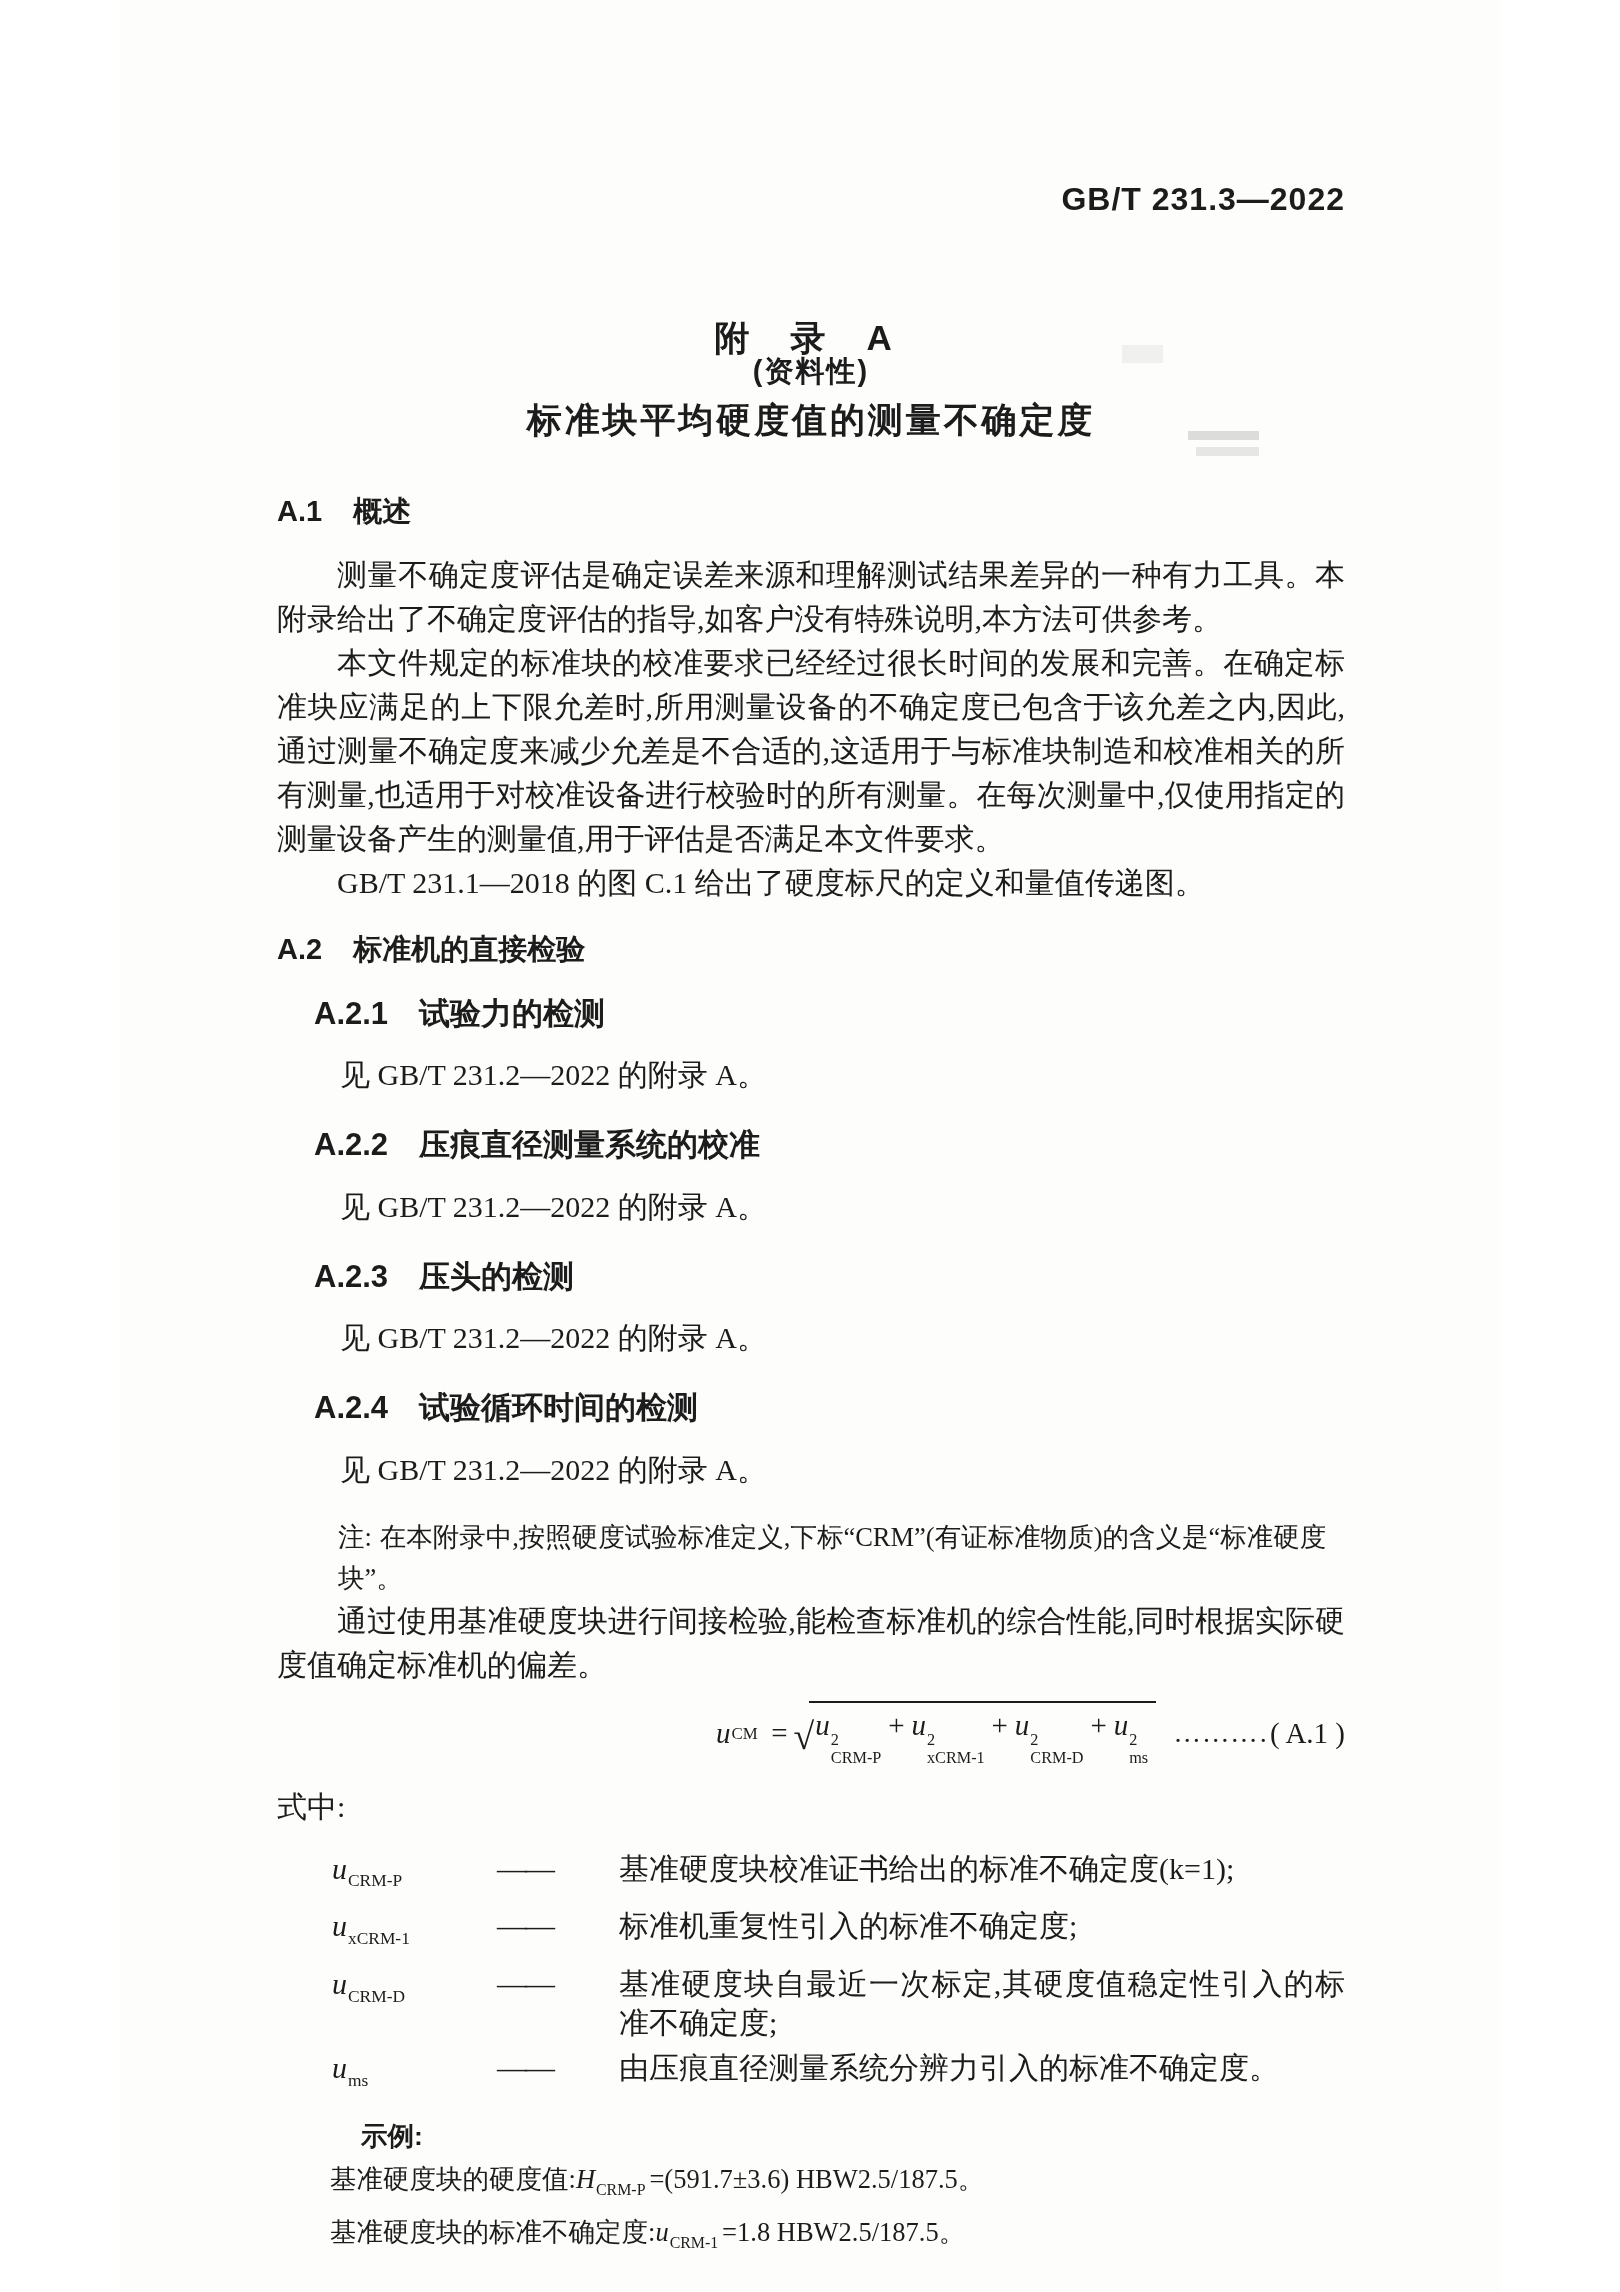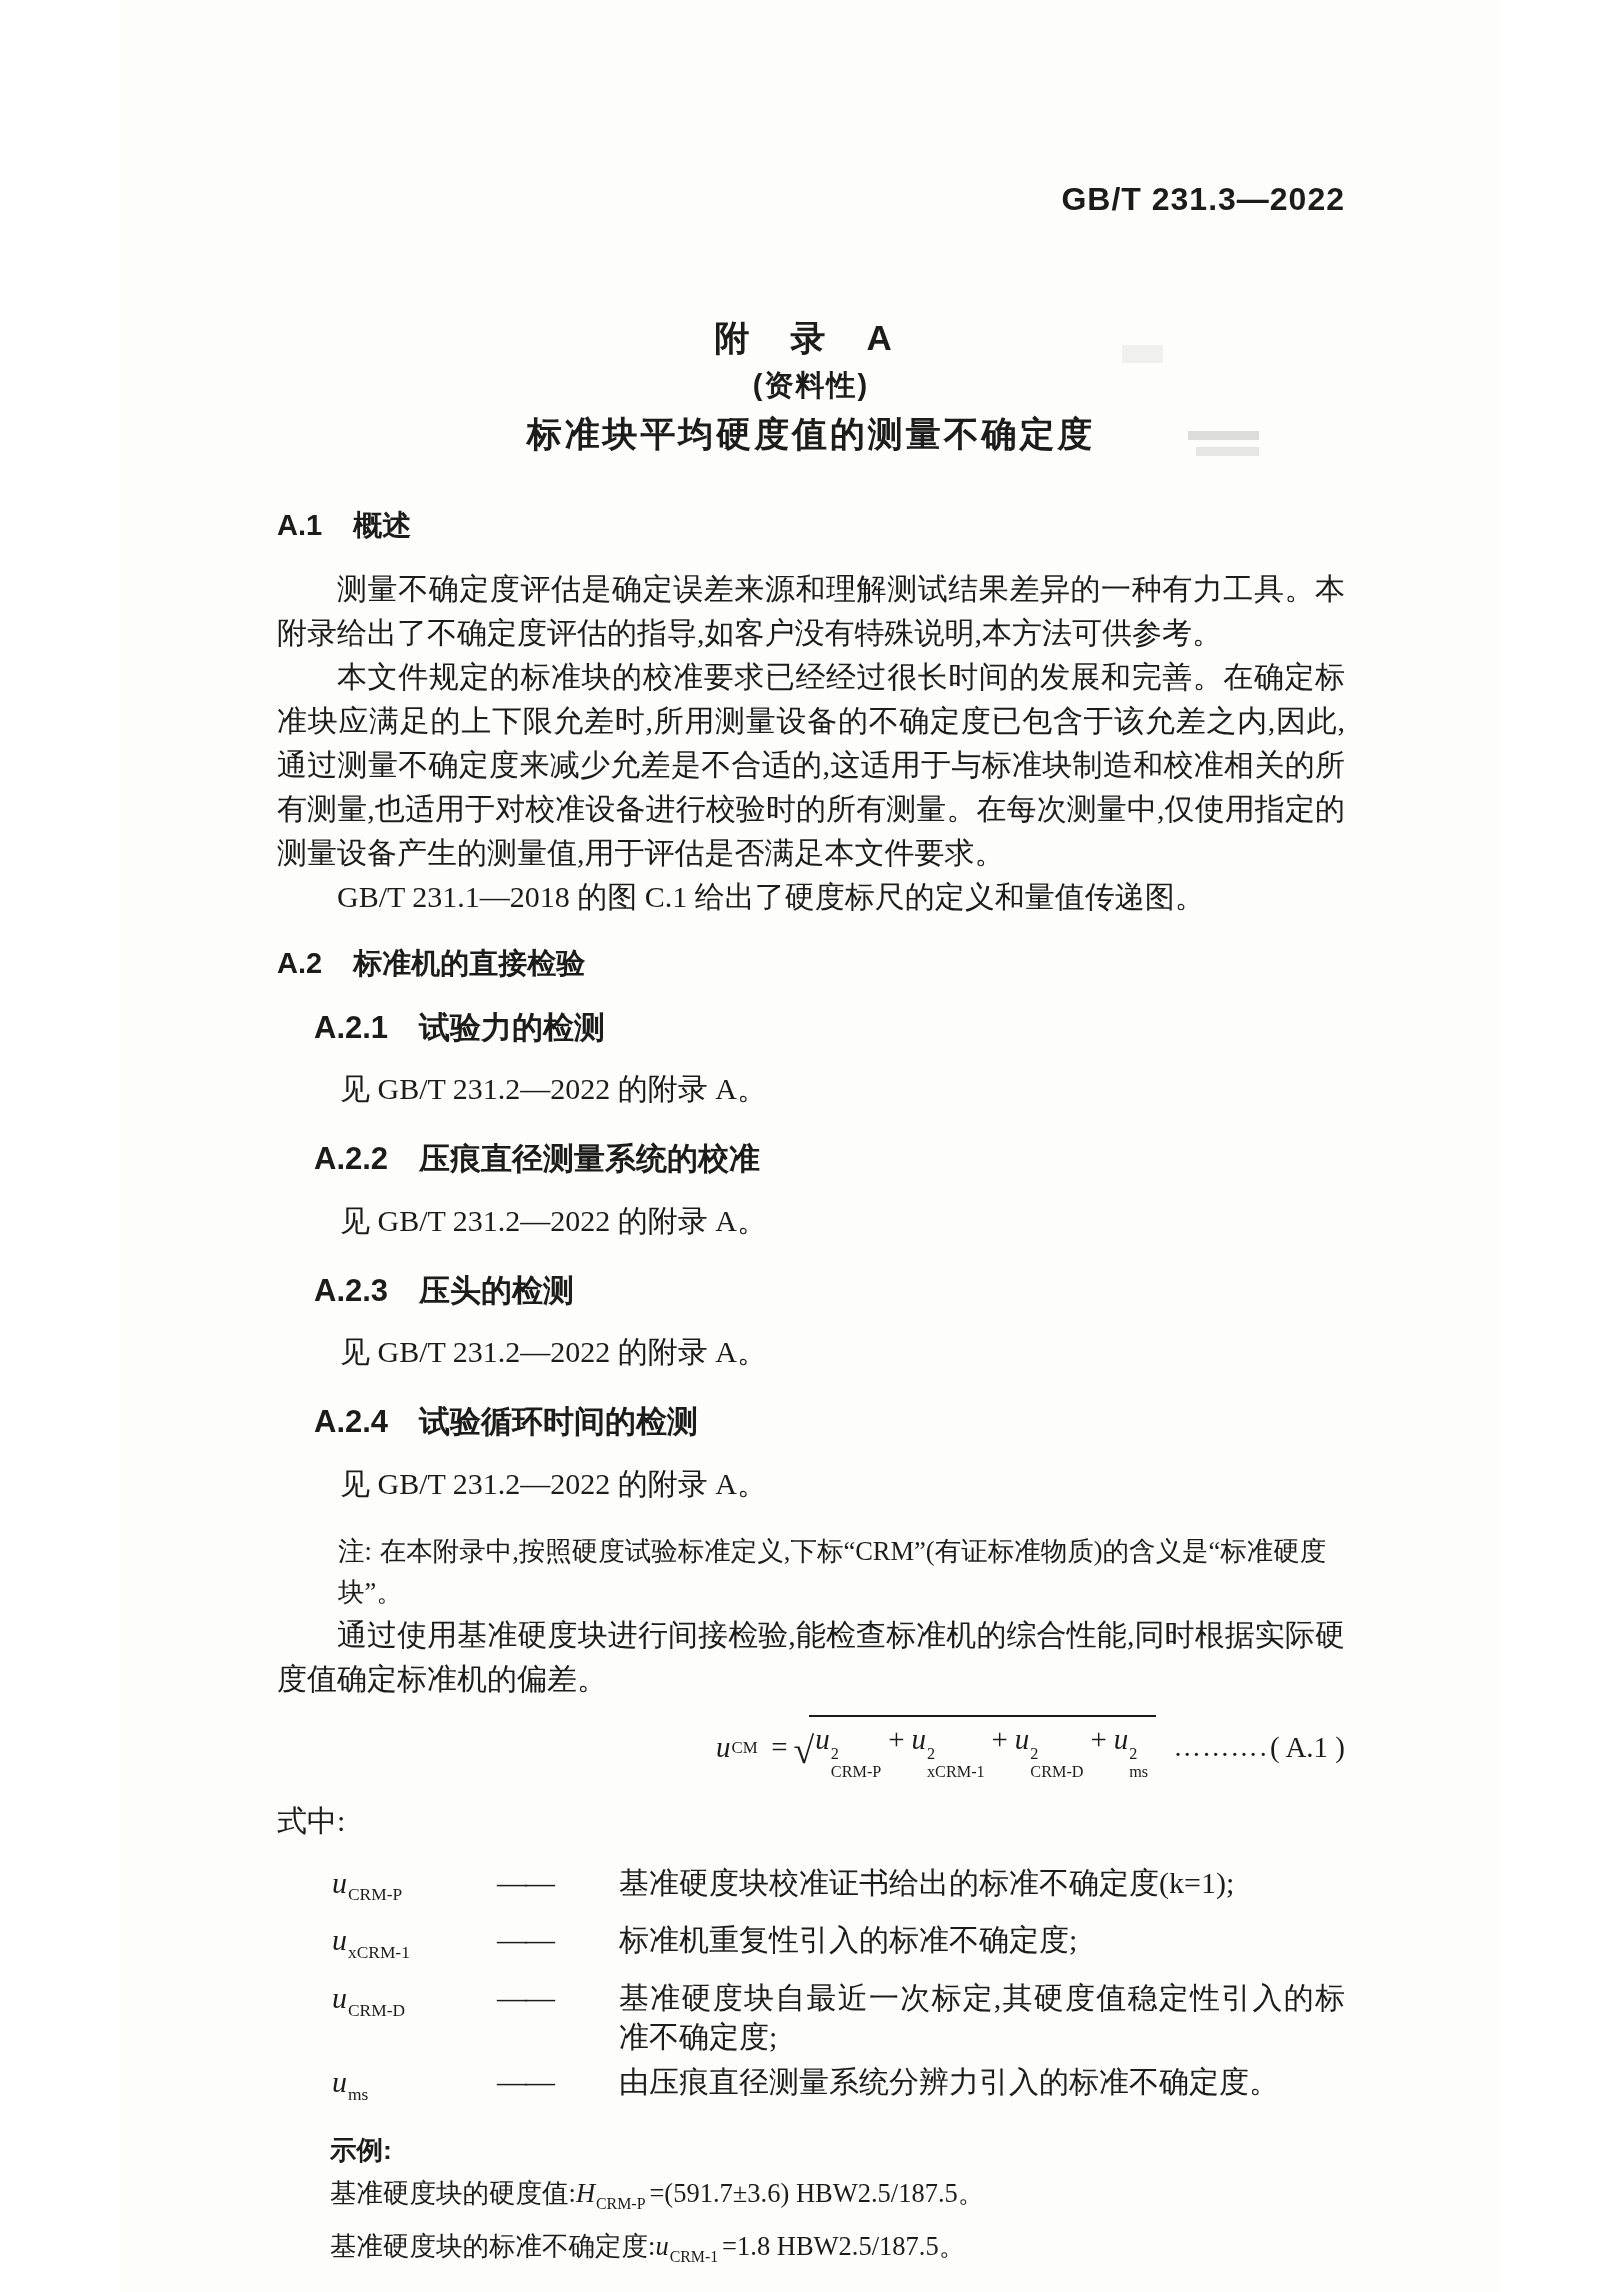--- a/index.html
+++ b/index.html
@@ -19,21 +19,21 @@
 
   .doc-header {
     margin-top:182px;
     text-align:right;
     font-size:32px;
     line-height:35px;
     letter-spacing:1px;
   }
 
   .title-appendix { margin-top:102px; text-align:center; font-size:35px; line-height:37px; letter-spacing:15.7px; }
-  .title-informative { margin-top:14px; text-align:center; font-size:29px; line-height:31px; letter-spacing:2px; }
+  .title-informative { margin-top:0; text-align:center; font-size:29px; line-height:31px; letter-spacing:2px; }
   .title-subject { margin-top:13.7px; text-align:center; font-size:35px; line-height:37px; letter-spacing:2.9px; }
 
   .h2 { margin-top:27.4px; font-size:29px; line-height:33px; }
   .h2 .num, .h3 .num { display:inline-block; margin-right:31px; }
   .h3 { margin-top:31px; font-size:31px; line-height:33px;margin-left:37px; }
   .h2.first { margin-top:57px; }
 
   .para {
     margin:0; font-size:30px; line-height:44px;
     text-align:justify; text-indent:2em;
@@ -63,21 +63,21 @@
   .where-label { margin-top:17.6px; font-size:30px; line-height:44px; }
 
   .def-list { margin-top:20px; }
   .def-row { display:flex; align-items:baseline; padding-left:55px; font-size:30px; line-height:39px; margin-top:5.9px; }
   .def-sym { width:165px; flex:0 0 auto; }
   .def-sym .msub { margin-right:0; }
   .def-dash { width:122px; flex:0 0 auto; letter-spacing:-2px; }
   .def-text { flex:1 1 auto; text-align:justify; }
 
   .example { margin-top:15.7px; padding-left:53px; font-size:26.5px; line-height:41px; }
-  .example-label { font-weight:bold; font-family:"Liberation Sans","DejaVu Sans",sans-serif; }
+  .example-label { font-weight:bold; font-family:"Liberation Sans","DejaVu Sans",sans-serif;margin-left:31px; }
   .example-line { margin-top:2px; }
   .example-line .msub { font-size:0.6em; margin:0 3.9px 0 1px; }
 
   .page-number { position:absolute; top:2113px; left:1402px; font-size:27.4px; }
 
   .artifact { position:absolute; pointer-events:none; }
   .art1 { top:345px; left:1002px; width:41px; height:17.6px; background:#f0f0ee; }
   .art2 { top:431px; left:1068px; width:71px; height:8.8px; background:#dcdcda; }
   .art3 { top:447px; left:1076px; width:63px; height:8.8px; background:#e6e6e4; }
 </style>

